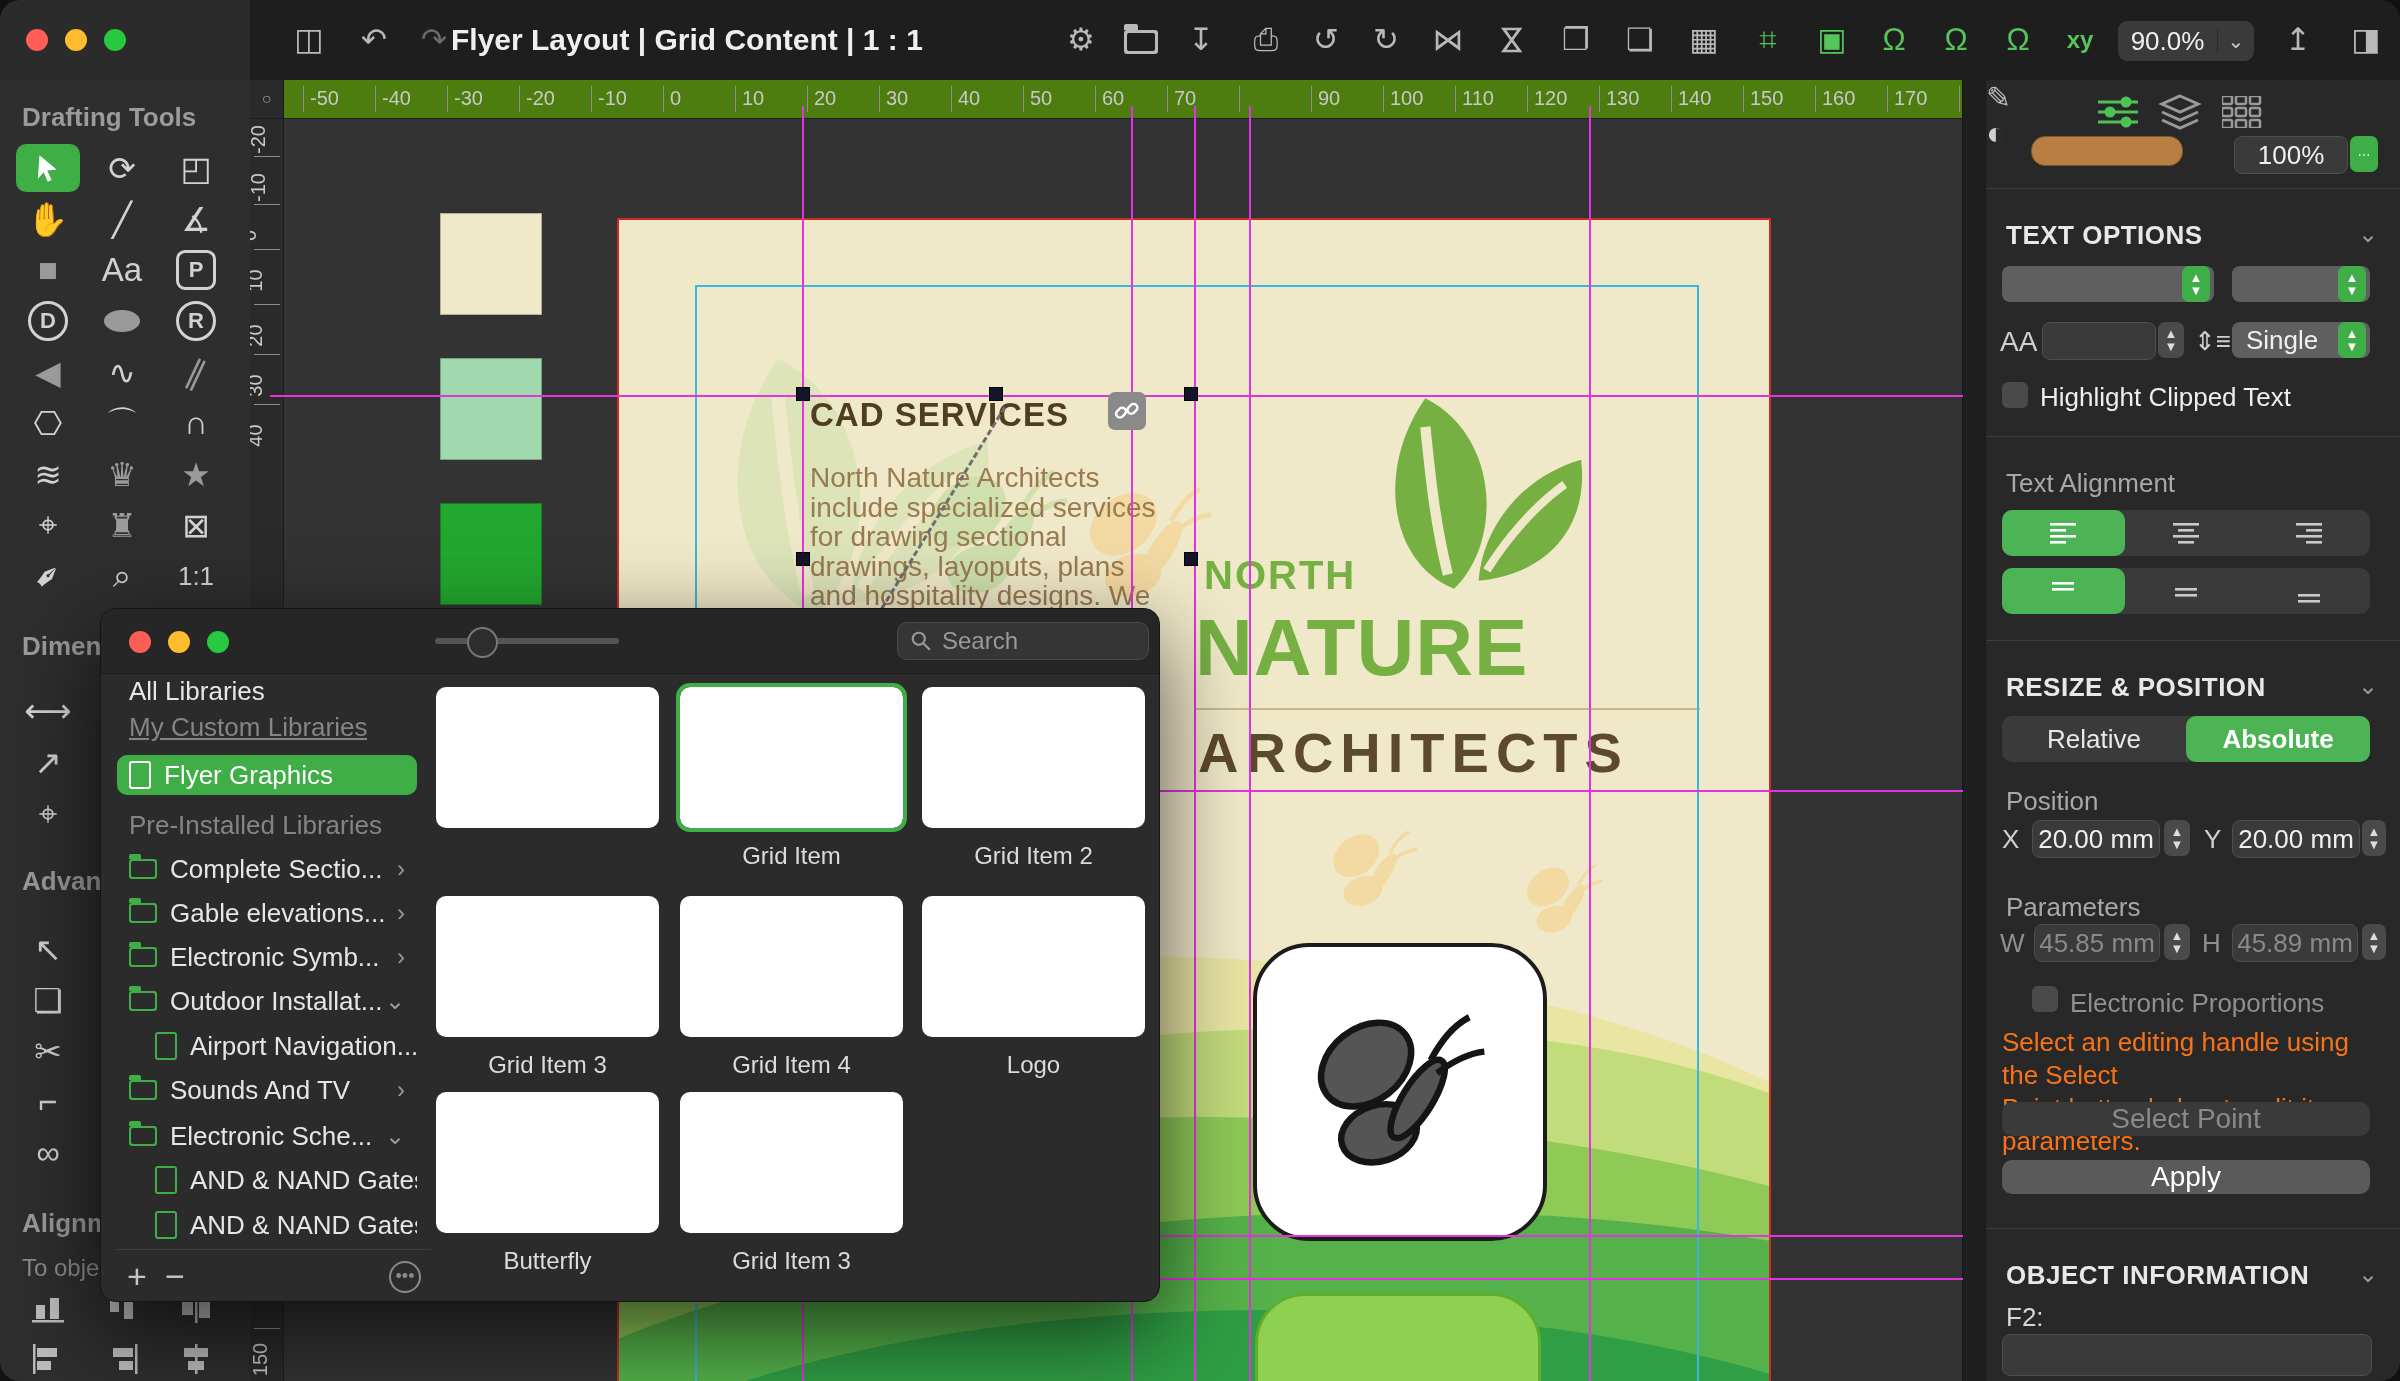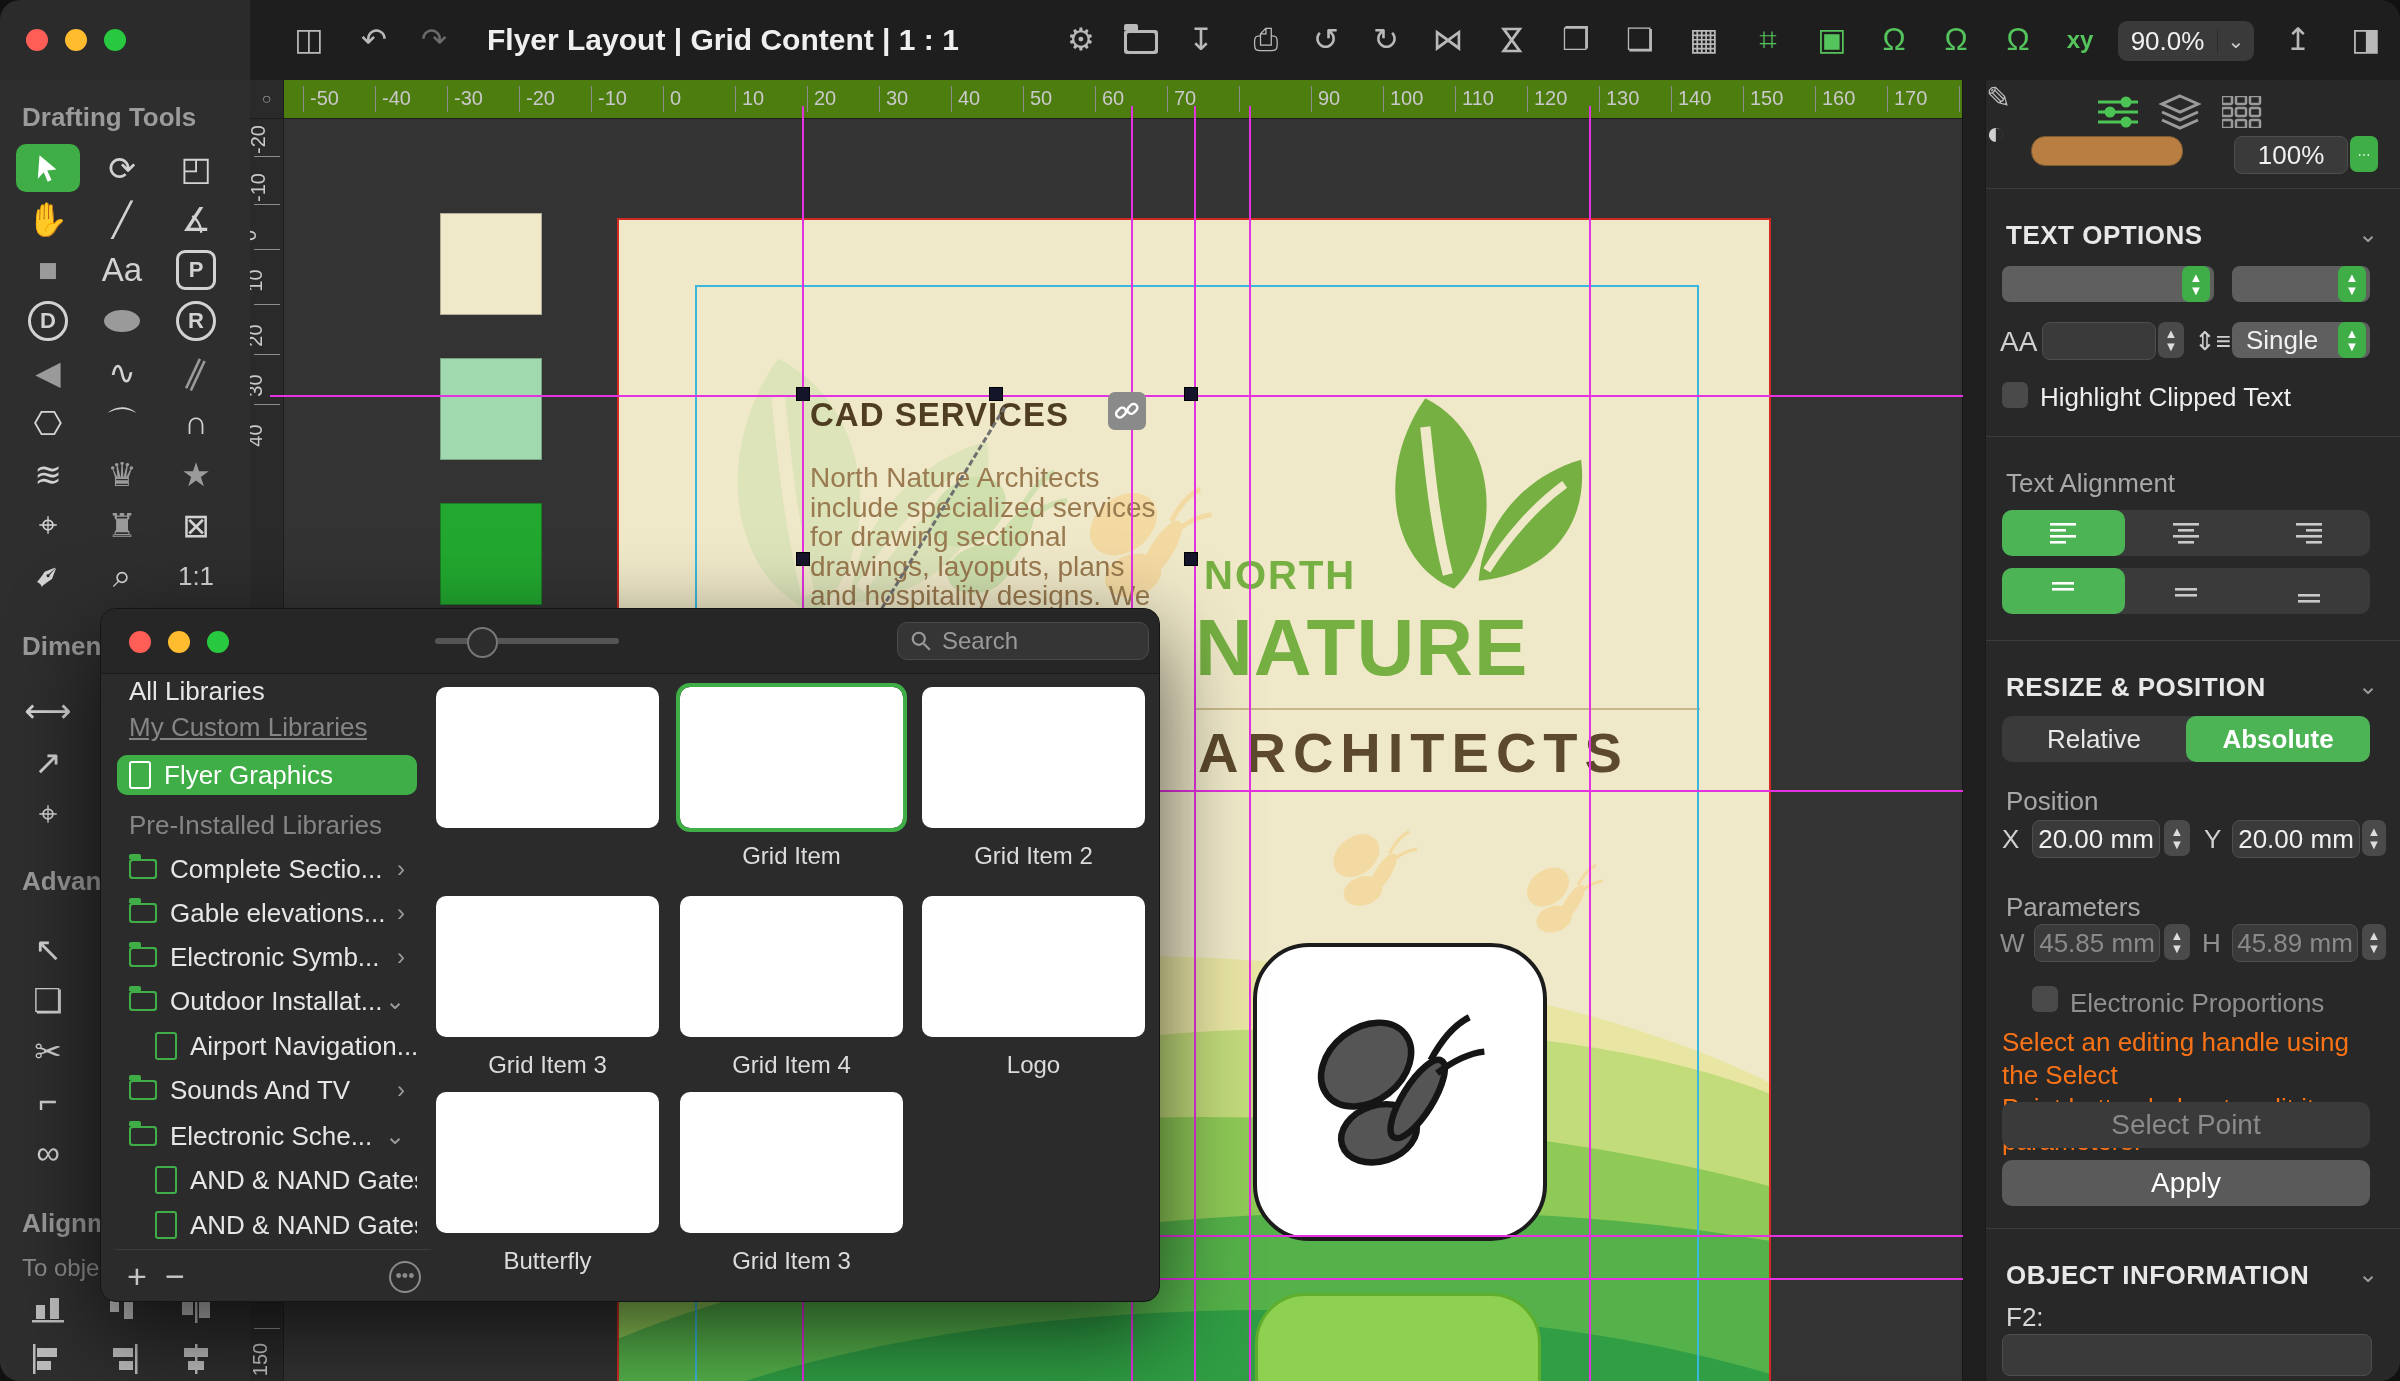--- a/index.html
+++ b/index.html
@@ -8,21 +8,21 @@
   
   #titlebar{position:absolute;left:0;top:0;width:2400px;height:80px;background:#1e1e1e;border-bottom:1px solid #0c0c0c;}
   #tb-left{position:absolute;left:0;top:0;width:250px;height:80px;background:#2b2b2b;border-top-left-radius:20px;}
   .lights{position:absolute;display:flex;gap:17px;}
   .light{width:22px;height:22px;border-radius:50%;}
   .tbi{position:absolute;top:16px;width:52px;height:48px;line-height:48px;text-align:center;
        color:#b9b9b9;font-size:31px;}
   .tbi.green{color:#55c45c;}
   .tbi.dim{color:#6a6a6a;}
   #tb-title{position:absolute;left:451px;top:0;height:80px;line-height:80px;color:#efefef;
-            font-size:30px;font-weight:bold;white-space:nowrap;margin-left:36px;}
+            font-size:30px;font-weight:bold;white-space:nowrap;}
   #zoom-box{position:absolute;left:2118px;top:21px;width:136px;height:40px;background:#3a3a3a;
             border-radius:9px;color:#f0f0f0;font-size:26px;display:flex;align-items:center;}
   #zoom-box .zv{flex:1;text-align:center;}
   #zoom-box .zc{width:36px;text-align:center;color:#cfcfcf;border-left:1px solid #2c2c2c;font-size:20px;}
   .foldr{display:inline-block;width:34px;height:24px;background:#b9b9b9;border-radius:3px;position:relative;vertical-align:middle;}
   .foldr:before{content:"";position:absolute;left:0;top:-6px;width:14px;height:6px;background:#b9b9b9;border-radius:2px 2px 0 0;}
   .foldr:after{content:"";position:absolute;left:3px;top:3px;right:3px;bottom:3px;background:#1e1e1e;border-radius:2px;}
   
   #sidebar{position:absolute;left:0;top:80px;width:250px;height:1301px;background:#2e2e2e;border-right:1px solid #191919;}
   .side-title{position:absolute;left:22px;color:#9b9b9b;font-size:26px;font-weight:bold;white-space:nowrap;overflow:hidden;max-width:215px;}
@@ -108,21 +108,21 @@
   .pdrop{position:absolute;height:36px;background:#5f5f5f;border-radius:8px;color:#f0f0f0;font-size:26px;
          display:flex;align-items:center;padding-left:14px;box-sizing:border-box;}
   .gstep{position:absolute;width:28px;height:36px;background:#3fae46;border-radius:7px;display:flex;flex-direction:column;
          align-items:center;justify-content:center;color:#fff;font-size:13px;line-height:13px;}
   .kstep{position:absolute;width:26px;height:36px;background:#4a4a4a;border-radius:7px;display:flex;flex-direction:column;
          align-items:center;justify-content:center;color:#ddd;font-size:13px;line-height:13px;}
   .pcheck{position:absolute;width:26px;height:26px;background:#4a4a4a;border-radius:6px;}
   .segrow{position:absolute;left:16px;width:368px;height:46px;background:#3a3a3a;border-radius:10px;display:flex;}
   .seg{flex:1;display:flex;align-items:center;justify-content:center;color:#e8e8e8;font-size:26px;}
   .seg.on{background:#4cb455;border-radius:10px;color:#fff;font-weight:bold;}
-  .pbtn{position:absolute;left:16px;width:368px;height:46px;border-radius:10px;font-size:28px;
+  .pbtn{position:absolute;left:16px;width:368px;height:34px;border-radius:10px;font-size:28px;
         display:flex;align-items:center;justify-content:center;}
   #swatch-bar{position:absolute;left:45px;top:56px;width:150px;height:28px;border-radius:14px;border:1px solid #7a5a30;}
   .alnicon{position:absolute;width:64px;height:44px;display:flex;align-items:center;justify-content:center;}
 </style>
 </head>
 <body>
 
 <div id="app">
 
   <div id="titlebar">

